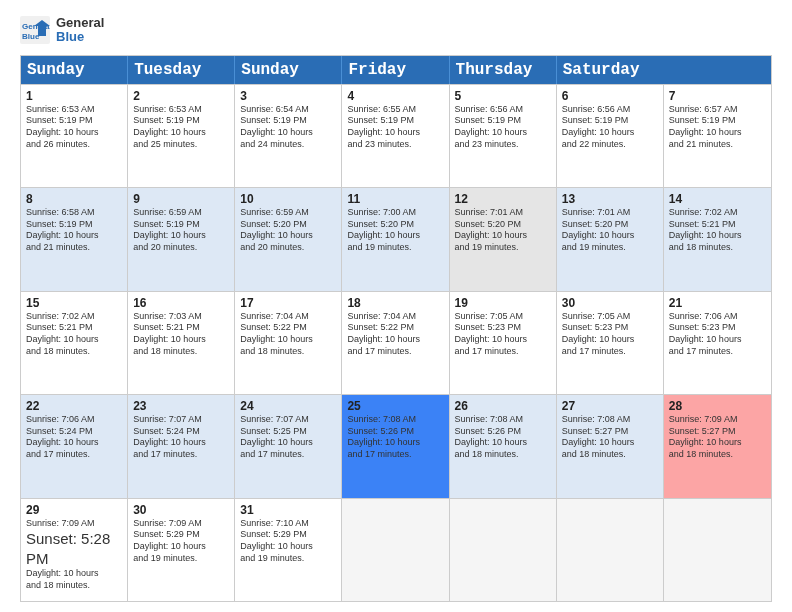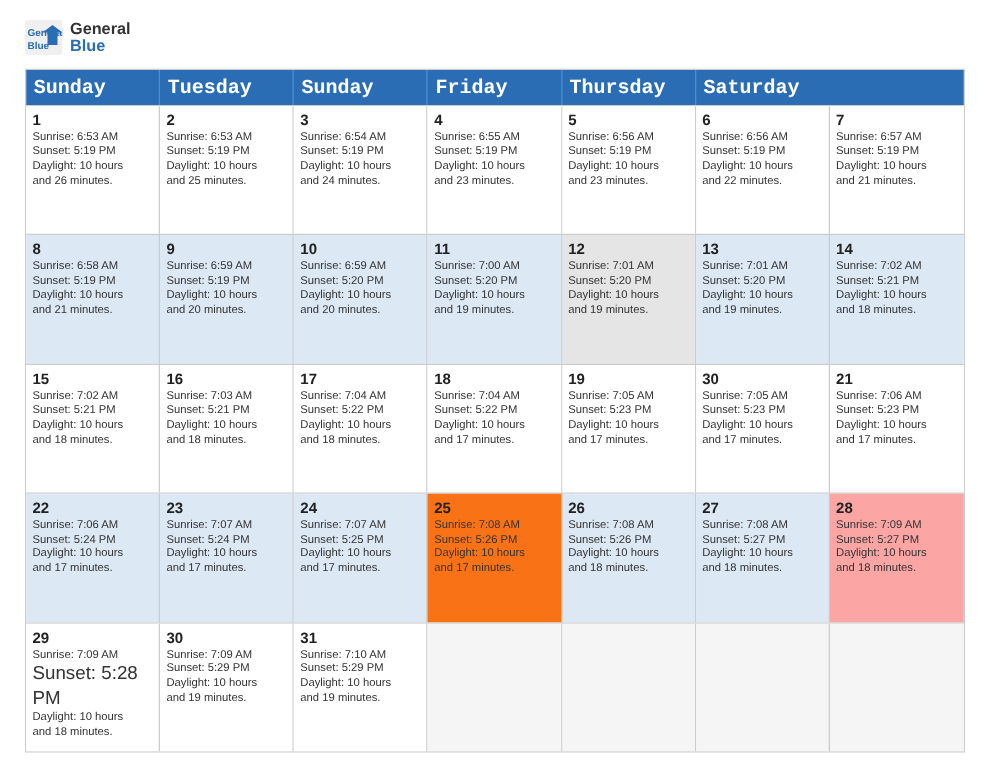--- a/index.html
+++ b/index.html
@@ -297,21 +297,21 @@
             <div style="font-size: 9px; line-height: 1.3;">Daylight: 10 hours</div>
             <div style="font-size: 9px; line-height: 1.3;">and 17 minutes.</div>
           </div>
           <div class="cal-cell alt-row" style="background: rgb(221, 232, 245);">
             <span class="day-num">24</span>
             <div style="font-size: 9px; line-height: 1.3;">Sunrise: 7:07 AM</div>
             <div style="font-size: 9px; line-height: 1.3;">Sunset: 5:25 PM</div>
             <div style="font-size: 9px; line-height: 1.3;">Daylight: 10 hours</div>
             <div style="font-size: 9px; line-height: 1.3;">and 17 minutes.</div>
           </div>
-          <div class="cal-cell alt-row" style="background: #f97316;">
+          <div class="cal-cell alt-row" style="background: #3b82f6;">
             <span class="day-num">25</span>
             <div style="font-size: 9px; line-height: 1.3;">Sunrise: 7:08 AM</div>
             <div style="font-size: 9px; line-height: 1.3;">Sunset: 5:26 PM</div>
             <div style="font-size: 9px; line-height: 1.3;">Daylight: 10 hours</div>
             <div style="font-size: 9px; line-height: 1.3;">and 17 minutes.</div>
           </div>
           <div class="cal-cell alt-row" style="background: rgb(221, 232, 245);">
             <span class="day-num">26</span>
             <div style="font-size: 9px; line-height: 1.3;">Sunrise: 7:08 AM</div>
             <div style="font-size: 9px; line-height: 1.3;">Sunset: 5:26 PM</div>

